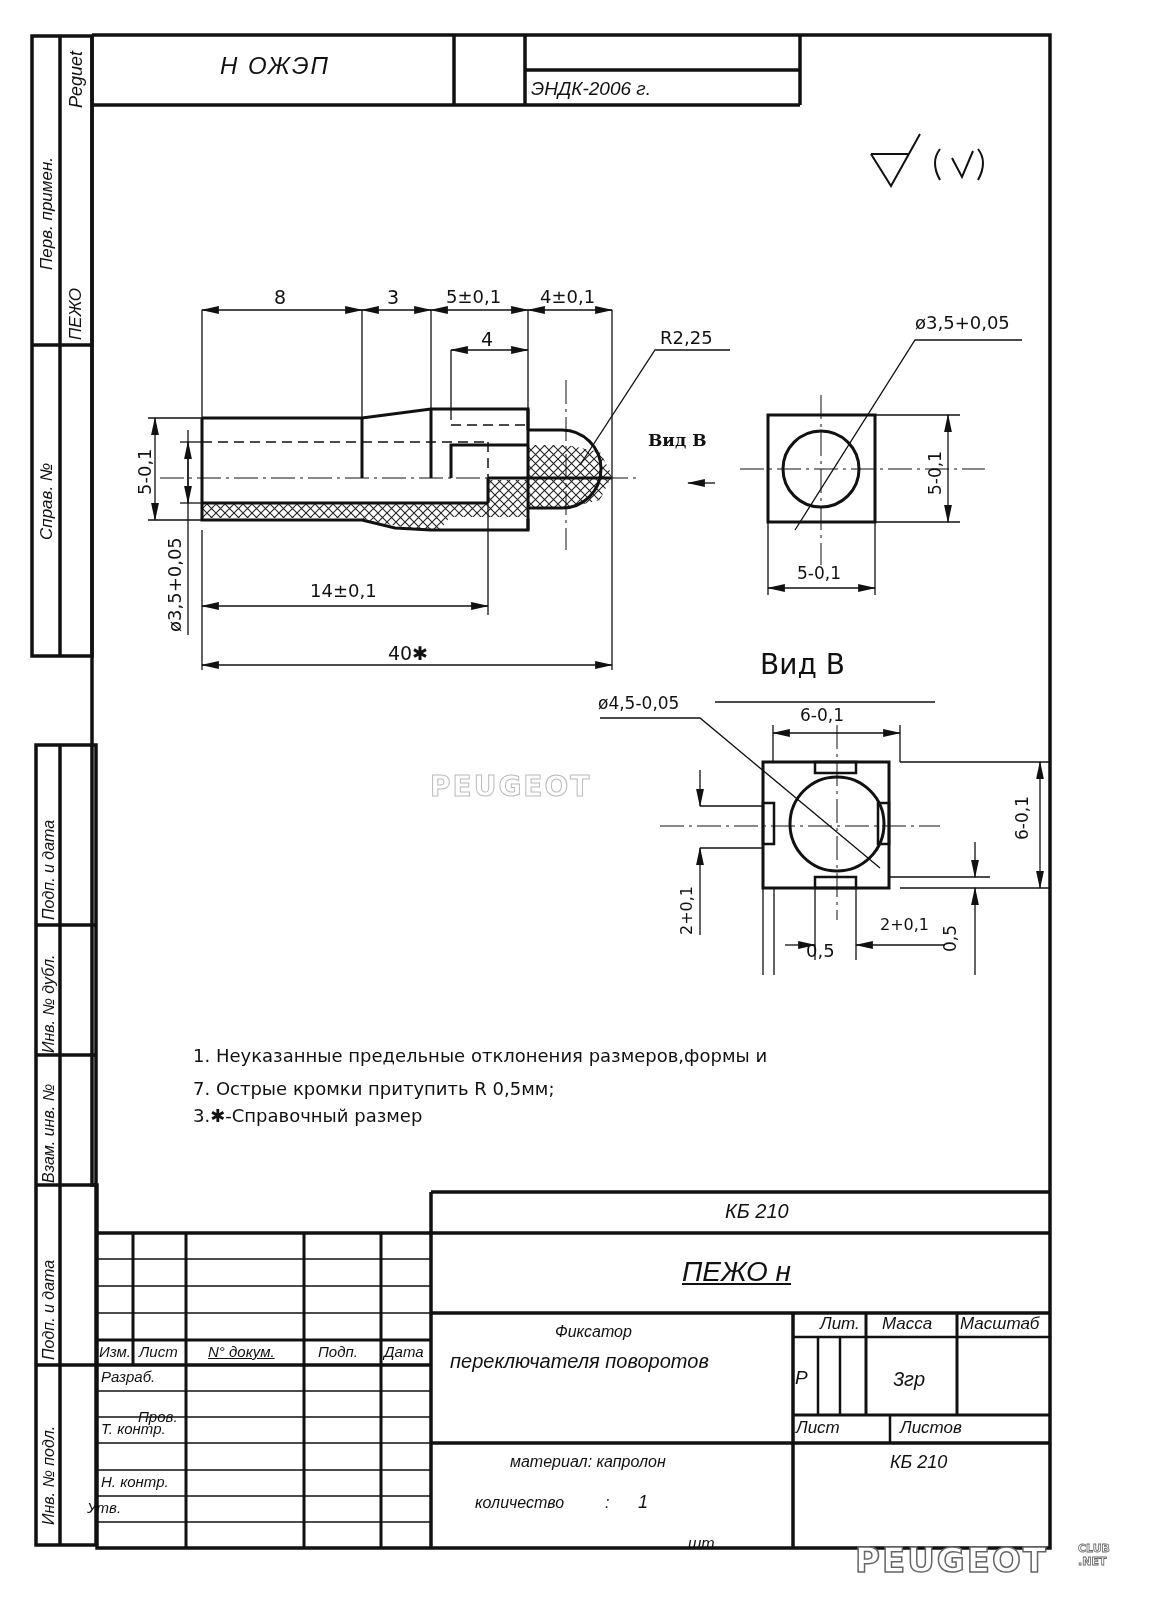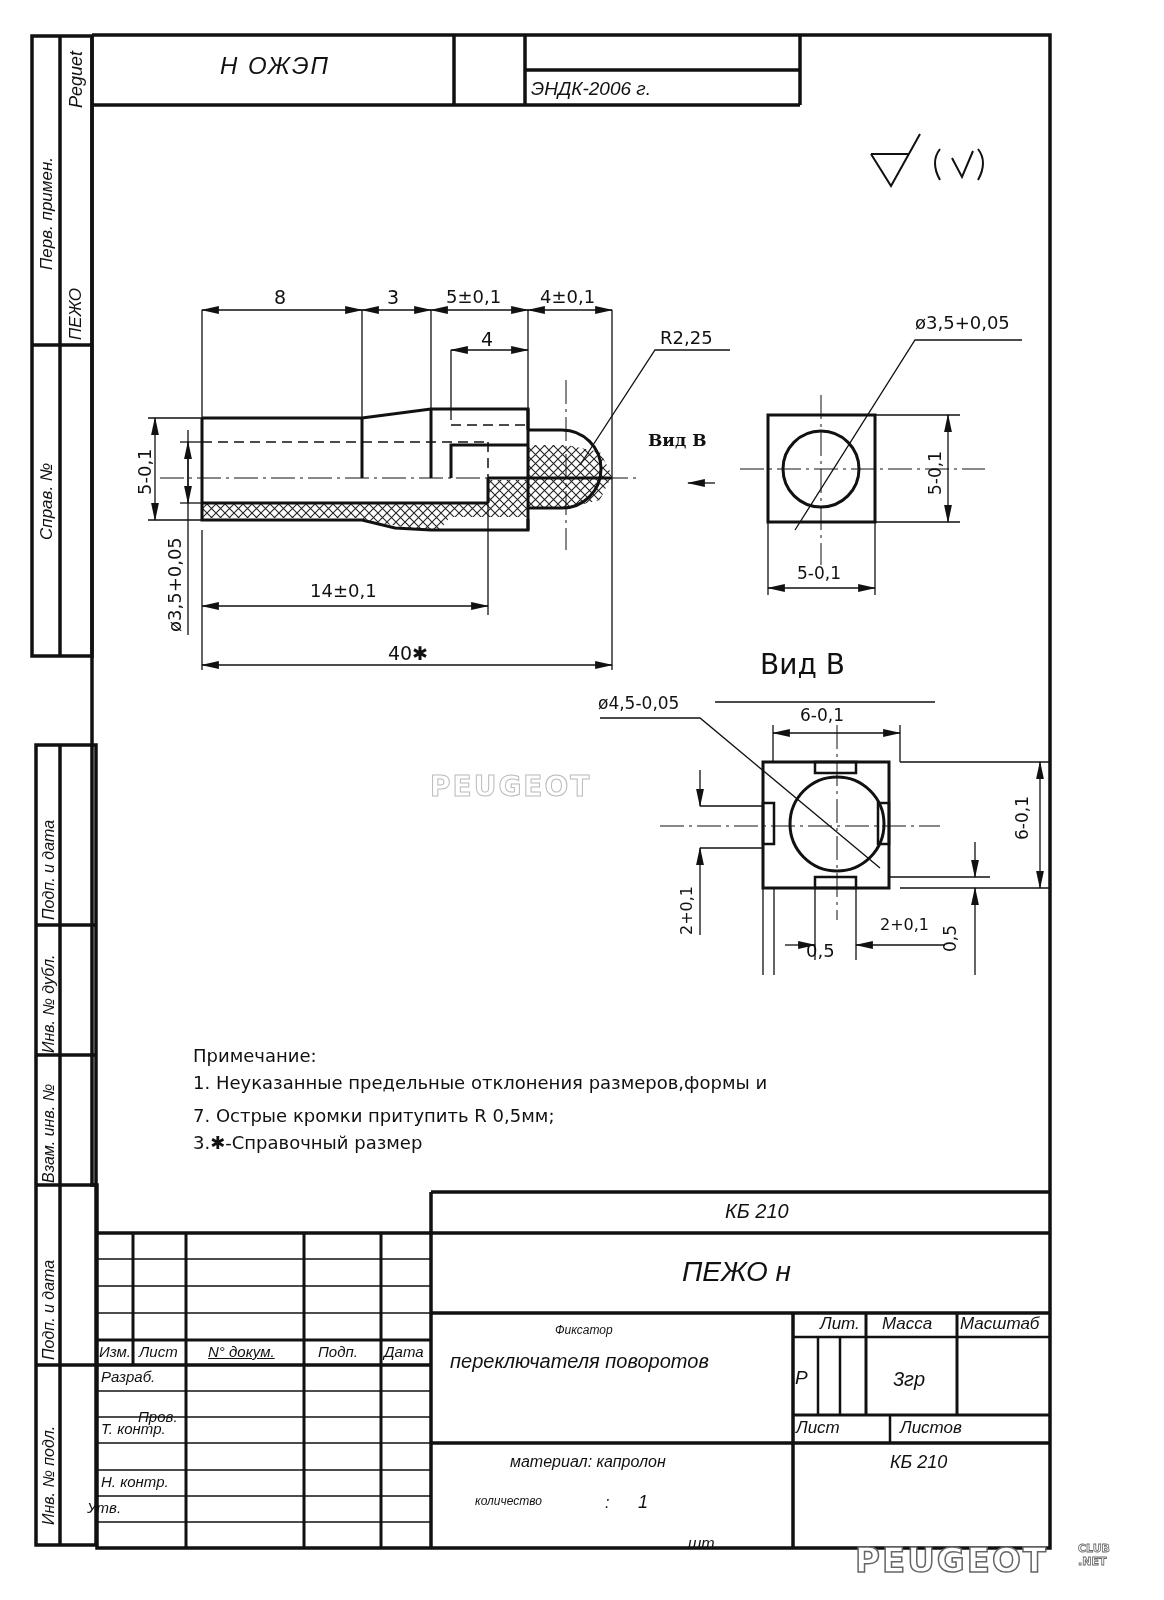--- a/index.html
+++ b/index.html
@@ -247,40 +247,39 @@
 </div>
 <div class="abs" style="left:855px;top:1540px;font-size:34px;font-weight:bold;color:#fff;-webkit-text-stroke:1.5px #666;letter-spacing:2px;">
   <span>PEUGEOT</span>
 </div>
 <div class="abs" style="left:1078px;top:1542px;font-size:11px;line-height:13px;font-weight:bold;color:#fff;-webkit-text-stroke:0.8px #666;">
   <div>CLUB</div>
   <div>.NET</div>
 </div>
 
 <div class="abs gost" style="left:193px;top:1042px;font-size:18px;line-height:27px;">
-  <div>Примечание:</div>
   <div>1. Неуказанные предельные отклонения размеров,формы и</div>
   <div style="margin-top:6px">7. Острые кромки притупить R 0,5мм;</div>
   <div>3.✱-Справочный размер</div>
 </div>
 
 <div class="cell" style="left:725px;top:1200px;font-size:20px;">КБ 210</div>
-<div class="cell" style="left:682px;top:1256px;font-size:28px;">ПЕЖО н</div>
-<div class="cell" style="left:555px;top:1323px;font-size:12px;">Фиксатор</div>
+<div class="cell" style="left:682px;top:1256px;font-size:28px;text-decoration:underline;">ПЕЖО н</div>
+<div class="cell" style="left:555px;top:1323px;font-size:16px;">Фиксатор</div>
 <div class="cell" style="left:450px;top:1350px;font-size:20px;">переключателя поворотов</div>
 <div class="cell" style="left:820px;top:1314px;font-size:17px;">Лит.</div>
 <div class="cell" style="left:882px;top:1314px;font-size:17px;">Масса</div>
 <div class="cell" style="left:960px;top:1314px;font-size:17px;">Масштаб</div>
 <div class="cell" style="left:795px;top:1367px;font-size:19px;">Р</div>
 <div class="cell" style="left:893px;top:1368px;font-size:20px;">3гр</div>
 <div class="cell" style="left:796px;top:1418px;font-size:17px;">Лист</div>
 <div class="cell" style="left:900px;top:1418px;font-size:17px;">Листов</div>
 <div class="cell" style="left:890px;top:1452px;font-size:18px;">КБ 210</div>
 <div class="cell" style="left:510px;top:1453px;font-size:16px;">материал: капролон</div>
-<div class="cell" style="left:475px;top:1494px;font-size:12px;">количество</div>
+<div class="cell" style="left:475px;top:1494px;font-size:16px;">количество</div>
 <div class="cell" style="left:605px;top:1494px;font-size:16px;">:</div>
 <div class="cell" style="left:638px;top:1492px;font-size:18px;">1</div>
 <div class="cell" style="left:688px;top:1494px;font-size:16px;margin-top:41px;">шт.</div>
 
 <div class="cell" style="left:99px;top:1343px;font-size:15px;">Изм.</div>
 <div class="cell" style="left:139px;top:1343px;font-size:15px;">Лист</div>
 <div class="cell" style="left:208px;top:1343px;font-size:15px;text-decoration:underline;">N° докум.</div>
 <div class="cell" style="left:318px;top:1343px;font-size:15px;">Подп.</div>
 <div class="cell" style="left:384px;top:1343px;font-size:15px;">Дата</div>
 

